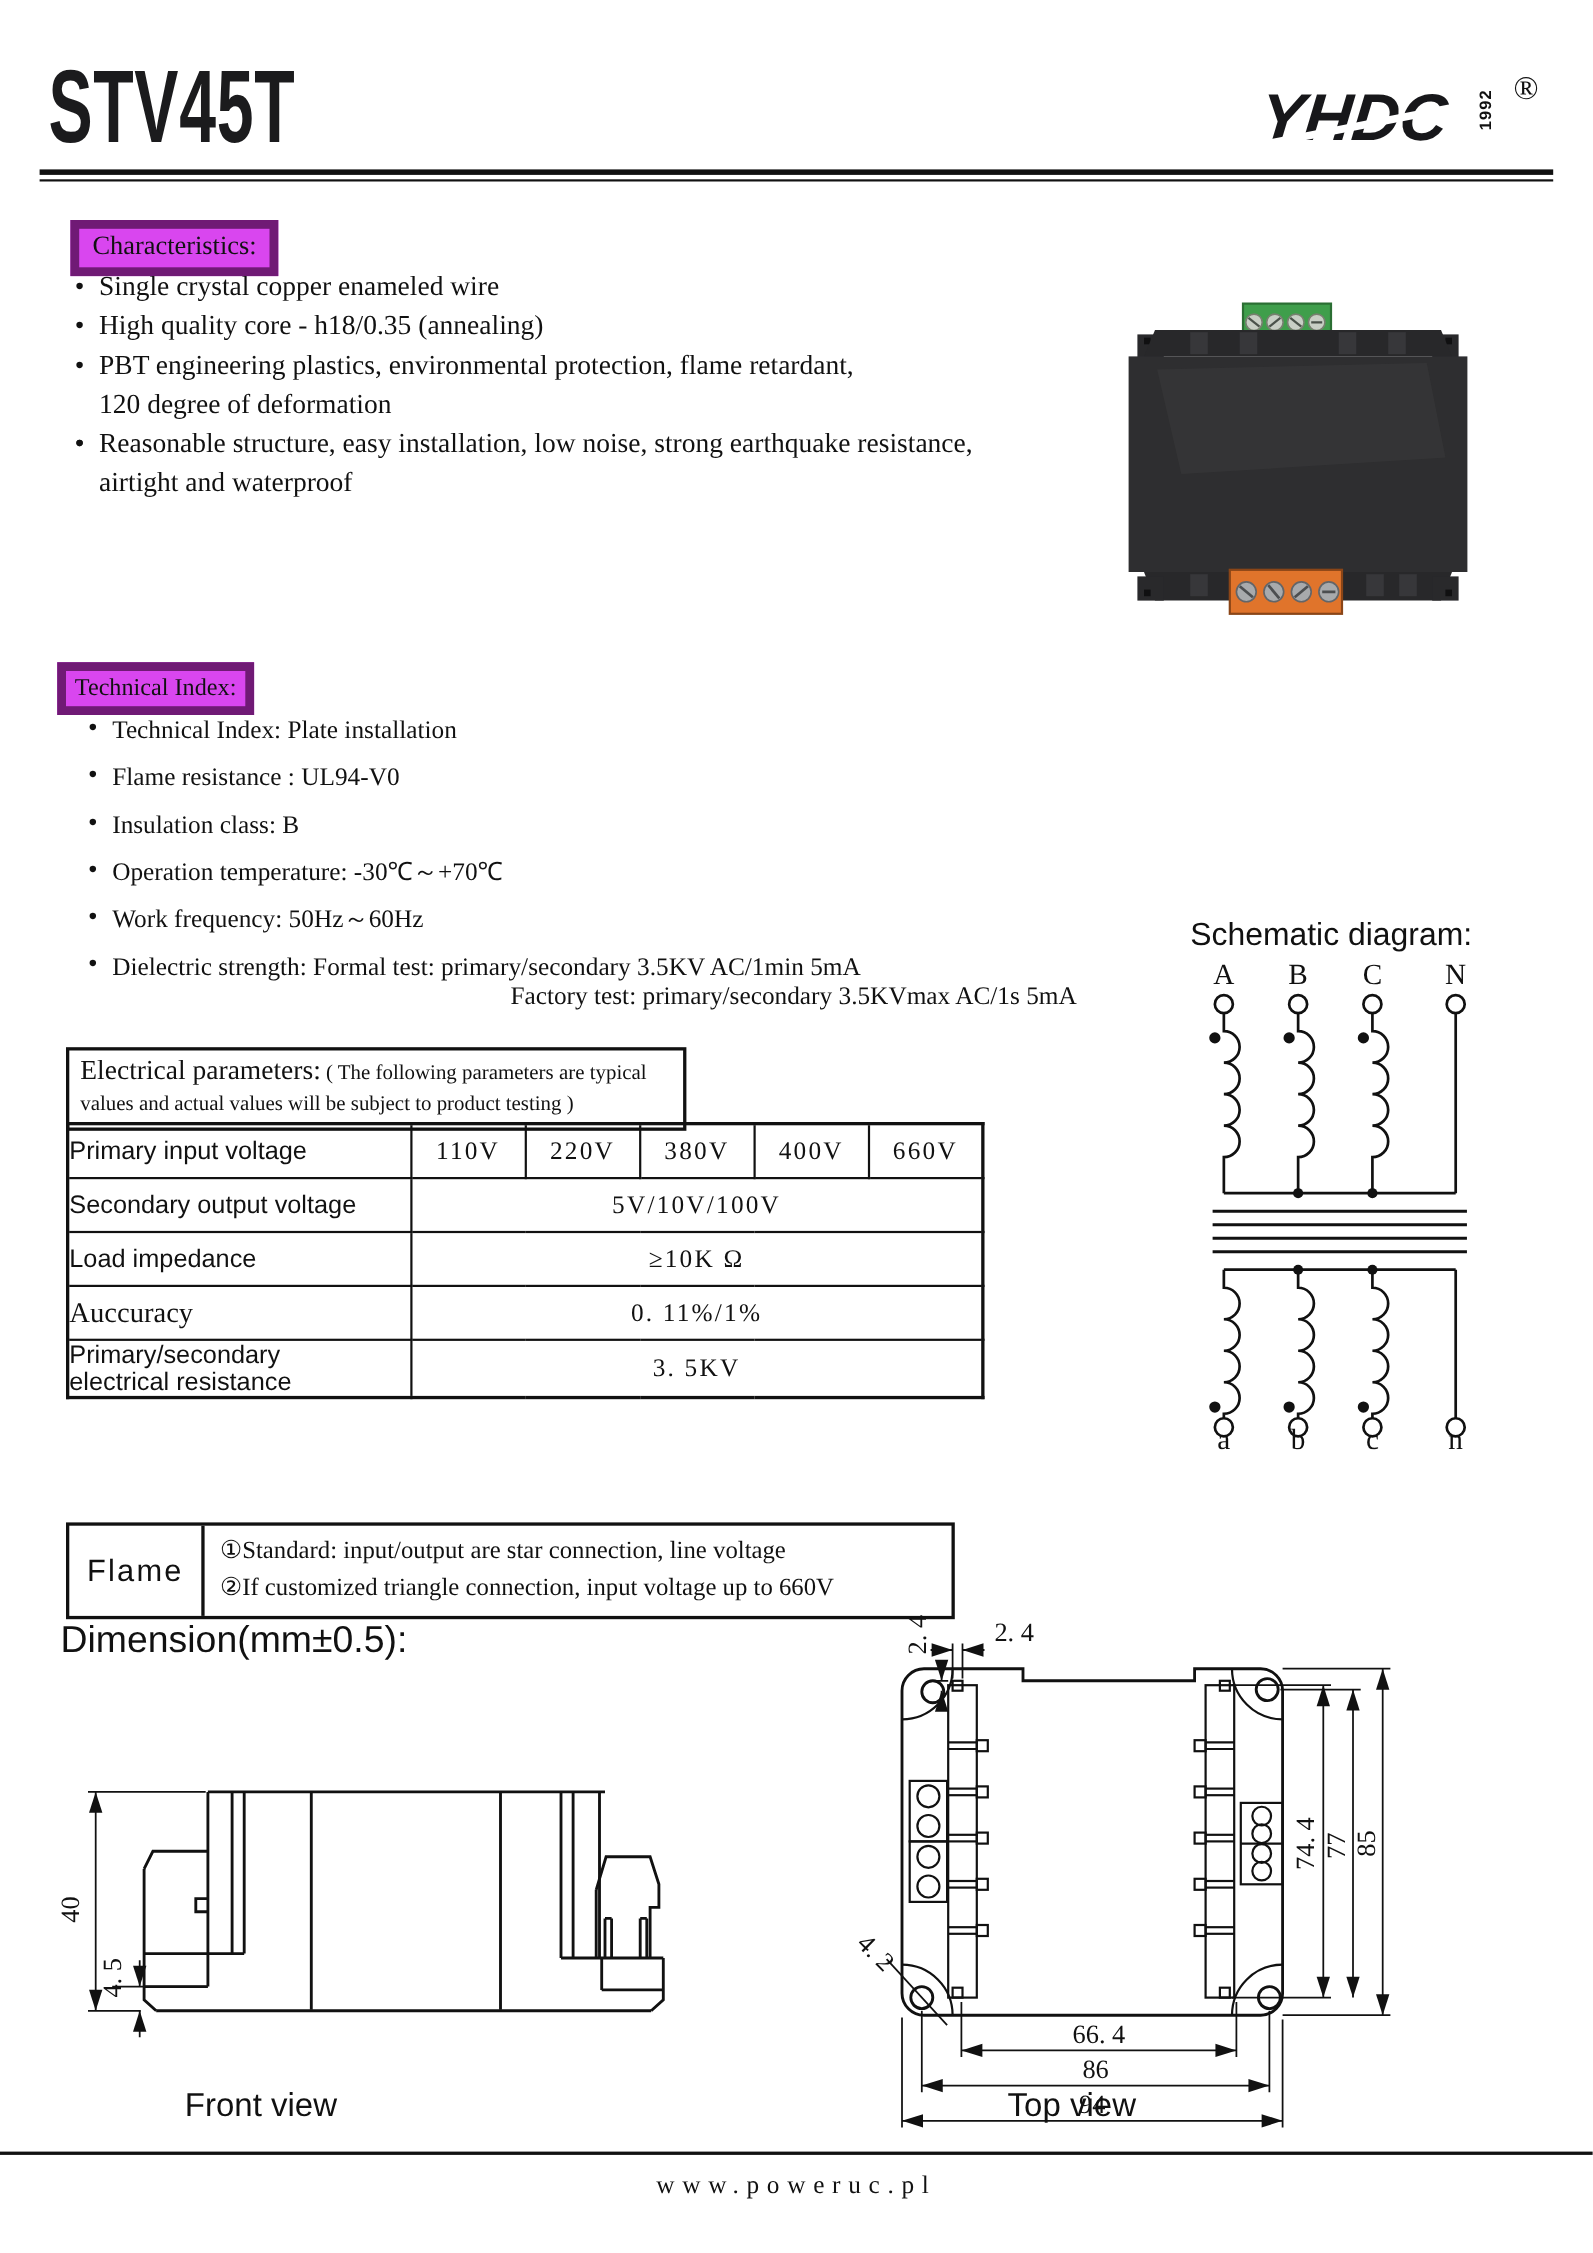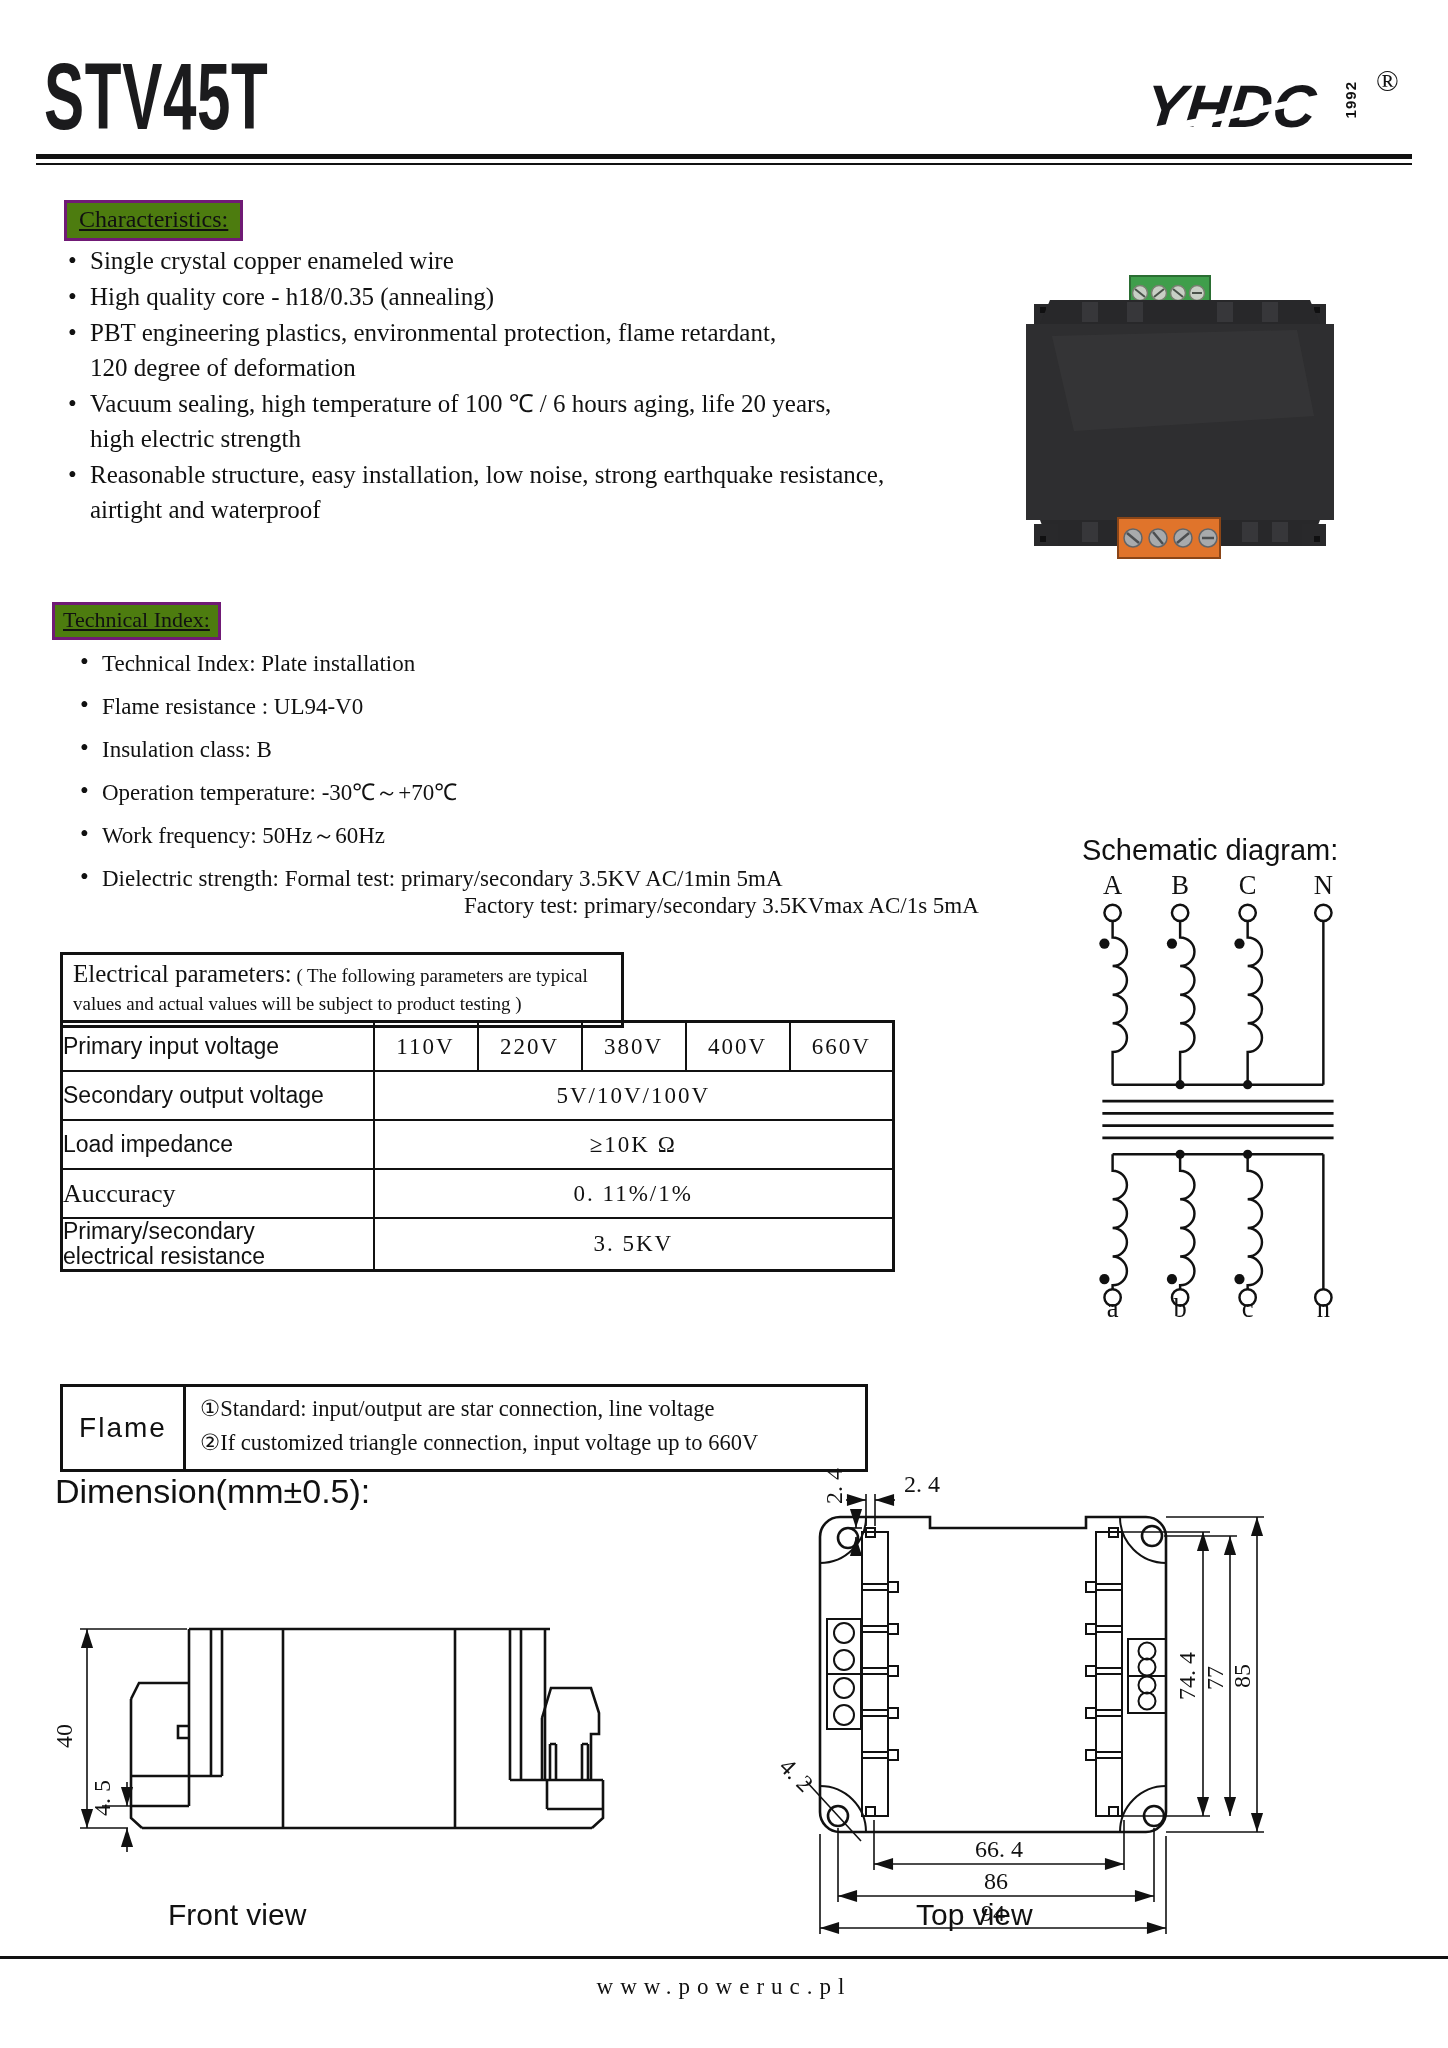--- a/index.html
+++ b/index.html
@@ -25,21 +25,21 @@
   .logo-stripe{position:absolute;left:-8px;top:44px;width:225px;height:7px;background:#fff;transform:rotate(-11deg);}
   .logo-year{
     position:absolute;left:196px;top:17px;font-family:"Liberation Sans",sans-serif;
     font-weight:bold;font-size:15px;letter-spacing:1px;writing-mode:vertical-rl;transform:rotate(180deg);
   }
   .logo-r{position:absolute;left:230px;top:0px;font-size:30px;}
   .top-rule{left:36px;right:36px;top:154px;height:0;border-top:5px solid #111;}
   .top-rule2{left:36px;right:36px;top:163px;height:0;border-top:2px solid #111;}
 
   
-  .hbox{border:3px solid #701a75;padding:3px 12px 5px 12px;font-size:24px;background:#4d7c0f;text-decoration:underline;}
+  .hbox{border:8px solid #701a75;padding:3px 12px 5px 12px;font-size:24px;background:#d946ef;}
 
   
   .char-list{left:66px;top:243px;width:960px;font-size:25px;line-height:35px;}
   .char-item{position:relative;padding-left:24px;margin-bottom:1px;}
   .char-item .blt{position:absolute;left:2px;top:0;}
 
   
   .tech-list{left:80px;top:650px;width:900px;font-size:23px;line-height:28px;}
   .tech-item{position:relative;padding-left:22px;margin-bottom:15px;}
   .tech-item .blt{position:absolute;left:0;top:-2px;font-size:25px;}
@@ -91,22 +91,21 @@
 <div class="abs top-rule"></div>
 <div class="abs top-rule2"></div>
 
 <div class="abs hbox" style="left:64px;top:200px;">Characteristics:</div>
 
 <div class="abs char-list">
   <div class="char-item"><span class="blt">•</span><span class="preline">Single crystal copper enameled wire</span></div>
   <div class="char-item"><span class="blt">•</span><span class="preline">High quality core - h18/0.35 (annealing)</span></div>
   <div class="char-item"><span class="blt">•</span><span class="preline">PBT engineering plastics, environmental protection, flame retardant,
 120 degree of deformation</span></div>
-  <div class="char-item"><span class="blt">•</span><span class="preline">Vacuum sealing, high temperature of 100 ℃ / 6 hours aging, life 20 years,
-high electric strength</span></div>
+  <div class="char-item"><span class="blt">•</span></div>
   <div class="char-item"><span class="blt">•</span><span class="preline">Reasonable structure, easy installation, low noise, strong earthquake resistance,
 airtight and waterproof</span></div>
 </div>
 
 <svg class="abs" style="left:1012px;top:266px;" width="336" height="320" viewBox="0 0 336 320">
 
   <g>
     <rect x="118" y="10" width="80" height="38" fill="#3f9e4b" stroke="#2b6e33" stroke-width="2"></rect>
     <circle cx="128" cy="27" r="7.5" fill="#c8cfc5" stroke="#76806f" stroke-width="1.5"></circle>
     <circle cx="147" cy="27" r="7.5" fill="#c8cfc5" stroke="#76806f" stroke-width="1.5"></circle>

